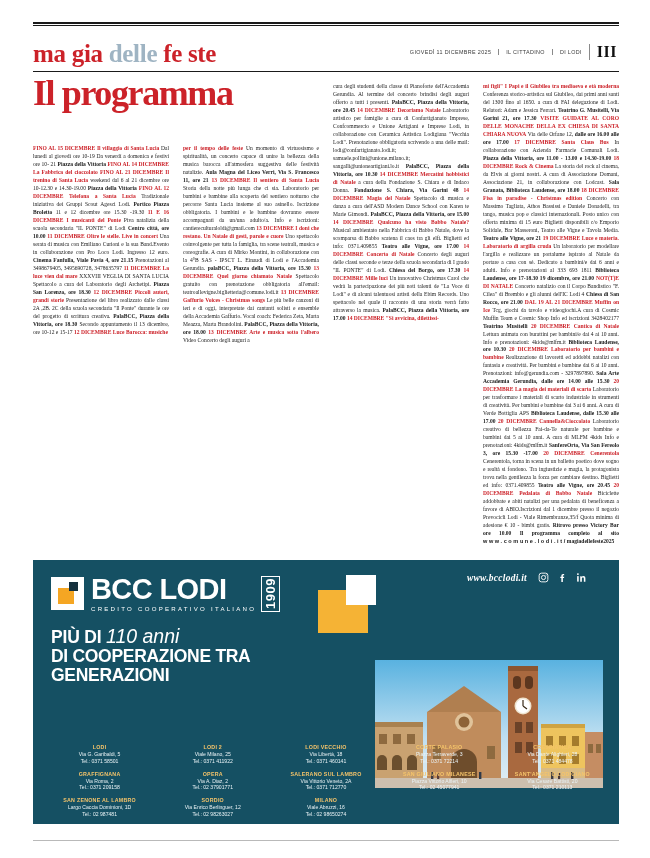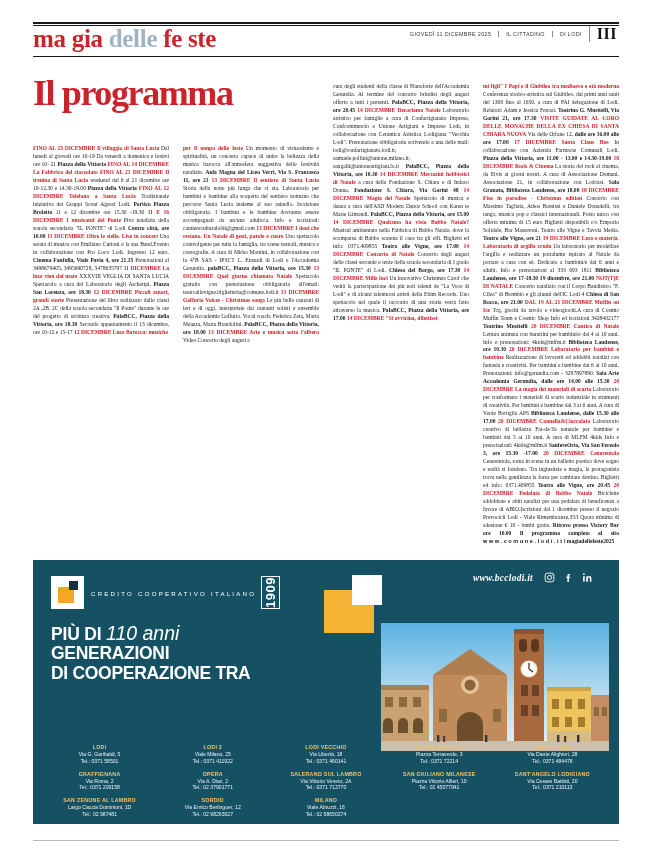--- a/index.html
+++ b/index.html
@@ -19,23 +19,23 @@
   
   .masthead {
     position: absolute;
     left: 33px; top: 22px; width: 586px;
   }
   .masthead-rules { width: 100%; }
   .rule-thick { height: 1.6px; background: #1a1a1a; }
   .rule-thin  { height: 0.8px; background: #1a1a1a; margin-top: 1.6px; }
   .masthead-row {
     display: flex;
-    align-items: flex-start;
+    align-items: center;
     justify-content: space-between;
-    margin-top: 0;
+    margin-top: 15px;
   }
   .kicker {
     font-family: "Liberation Serif", serif;
     font-weight: bold;
     font-size: 25px;
     letter-spacing: -0.3px;
     line-height: 1.02;
     white-space: nowrap;
   }
   .kicker .r { color: #cc2229; }
@@ -157,21 +157,21 @@
     color: #fff; font-size: 17.5px; letter-spacing: -0.2px; line-height: 1.08;
   }
   .claim1 em {
     font-family: Liberation Sans, sans-serif; font-style: italic;
     font-weight: normal; font-size: 19.5px; letter-spacing: 0;
   }
   .claim2 {
     font-family: "Liberation Sans", sans-serif; font-weight: bold;
     color: #fff; font-size: 17.5px; letter-spacing: -0.3px; line-height: 1.12;
   }
-  .ad-right { position: absolute; right: 10px; top: 0; width: 301px; height: 191px; }
+  .ad-right { position: absolute; right: 16px; top: 0; width: 301px; height: 228px; }
   .ad-urlbar {
     position: absolute; right: 16px; top: 12px;
     display: flex; align-items: center; gap: 11px; z-index: 4;
   }
   .ad-url {
     font-family: "Liberation Serif", serif; font-weight: bold; font-style: italic;
     color: #fff; font-size: 9.4px; letter-spacing: 0.3px;
   }
   .soc { display: flex; align-items: center; gap: 8px; }
   .soc svg { display: block; }
@@ -346,32 +346,33 @@
         </div>
       </div>
 
       <div class="ad-left">
         <div class="logo-row">
           <span class="logo-mark">
             <i class="sq-orange"></i>
             <i class="sq-dark"></i>
           </span>
           <span class="logo-text">
+            <span class="logo-name" style="display:block">BCC LODI</span>
             <span class="logo-sub" style="display:block">CREDITO COOPERATIVO ITALIANO</span>
           </span>
           <span class="logo-year">
             <span>1909</span>
           </span>
         </div>
         <div class="ad-claim">
           <div class="claim1">
             <span>PIÙ DI </span><em>110 anni</em>
           </div>
+          <div class="claim2">DI COOPERAZIONE TRA</div>
           <div class="claim2">GENERAZIONI</div>
-          <div class="claim2">DI COOPERAZIONE TRA</div>
         </div>
       </div>
     </div>
 
     <div class="ad-bottom">
       <div class="branch-grid">
           <div class="branch">
             <div class="bname">LODI</div>
             <div class="baddr">Via G. Garibaldi, 5</div>
             <div class="btel">Tel.: 0371 58501</div>

